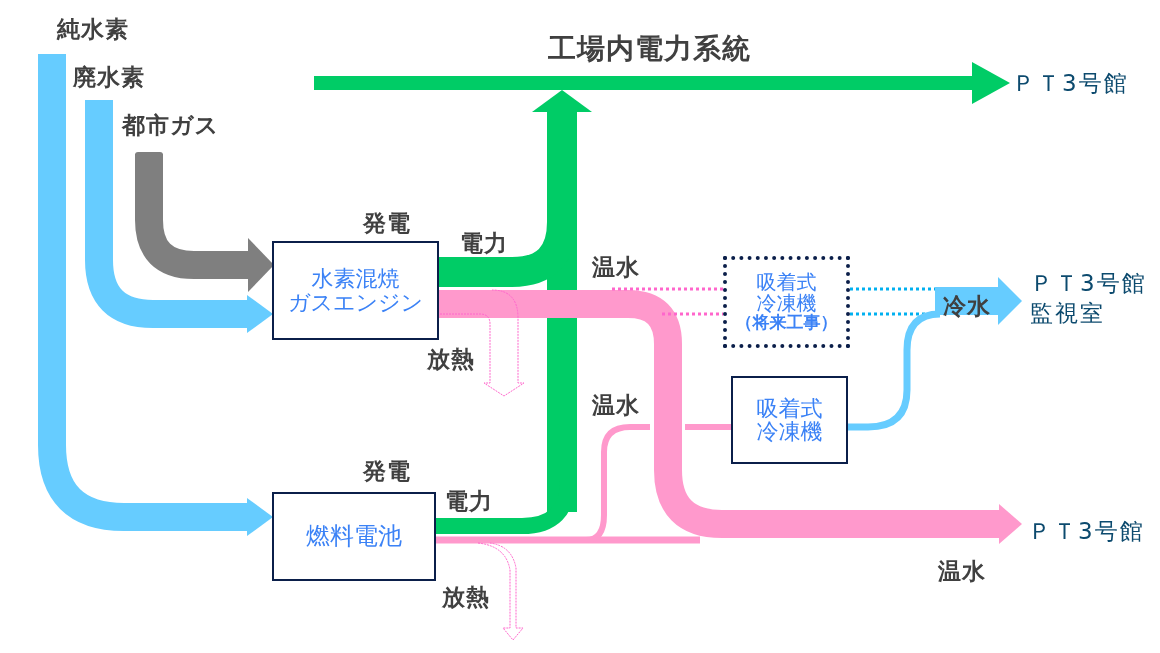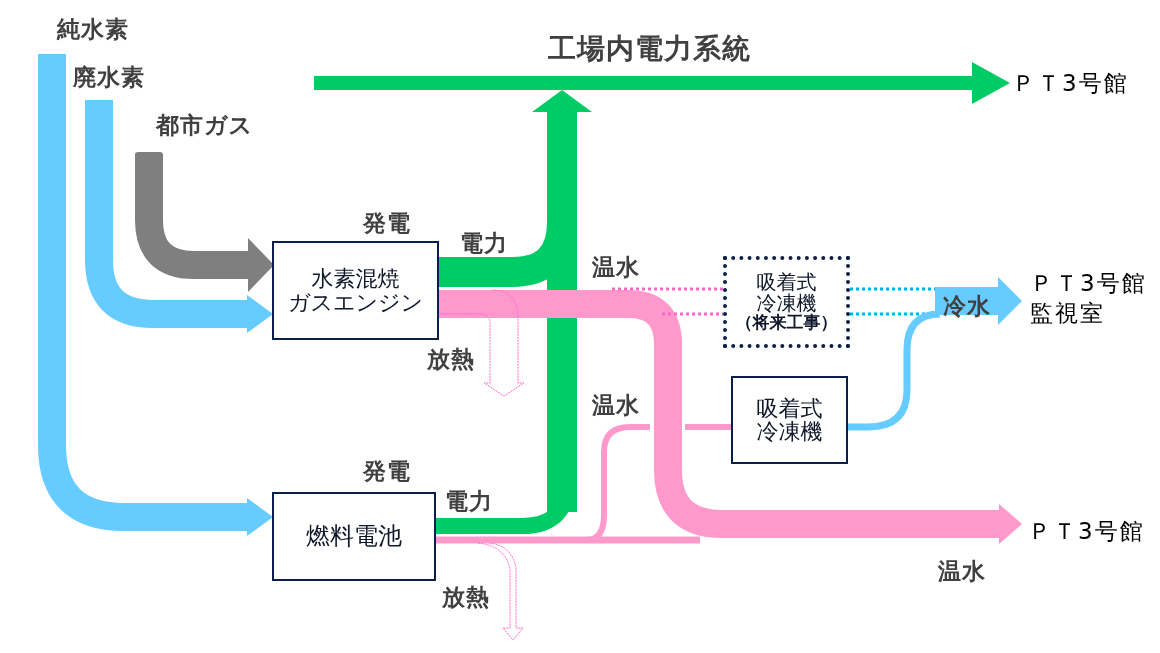--- a/index.html
+++ b/index.html
@@ -2,24 +2,24 @@
 <html><head>
 <meta charset="utf-8">
 <style>
   html, body { margin: 0; padding: 0; background: #ffffff; }
   body { width: 1160px; height: 653px; position: relative; overflow: hidden;
          font-family: "DejaVu Sans", "Liberation Sans", sans-serif; color: #333333; }
   svg.flows { position: absolute; left: 0; top: 0; }
   .lbl { position: absolute; font-size: 23px; font-weight: bold; color: #404040; white-space: nowrap; letter-spacing: 1px; }
   .box { position: absolute; background: #ffffff; border: 2px solid #0b1f4a; box-sizing: border-box;
          display: flex; flex-direction: column; align-items: center; justify-content: center;
-         text-align: center; color: #0f172a; }
+         text-align: center; color: #3b82f6; }
   .box span { display: block; line-height: 1.05; }
   .box.dotted { border: 4px dotted #0b1f4a; }
-  .dest { position: absolute; font-size: 23px; color: #000000; white-space: nowrap; letter-spacing: 2px; }
+  .dest { position: absolute; font-size: 23px; color: #0c4a6e; white-space: nowrap; letter-spacing: 2px; }
 </style>
 </head>
 <body>
 
 <svg class="flows" width="1160" height="653" viewBox="0 0 1160 653">
 
   <path d="M 52 54 L 52 445 Q 52 517 124 517 L 250 517" fill="none" stroke="#66ccff" stroke-width="28"></path>
   <polygon points="247,498 273,517 247,536" fill="#66ccff"></polygon>
 
   <path d="M 99 100 L 99 260 Q 99 314 153 314 L 250 314" fill="none" stroke="#66ccff" stroke-width="28"></path>
@@ -57,21 +57,21 @@
   <polygon points="998,277 1022,301 998,325" fill="#66ccff"></polygon>
   <path d="M 848 427 L 868 427 Q 907 427 907 390 L 907 350 Q 907 314 940 314" fill="none" stroke="#66ccff" stroke-width="7"></path>
 
   <path d="M 440 314 L 480 314 Q 490 314 490 324 L 490 383 L 484 383 L 504 396 L 524 383 L 518 383 L 518 318 Q 518 290 492 290" fill="none" stroke="#ff66cc" stroke-width="1" stroke-dasharray="2,1"></path>
 
   <path d="M 478 543 Q 506 546 510 570 L 510 628 L 503 628 L 513 640 L 523 628 L 516 628 L 516 568 Q 512 546 490 543" fill="none" stroke="#ff66cc" stroke-width="1" stroke-dasharray="2,1"></path>
 </svg>
 
 <div class="lbl" style="left:29px; top:14px;margin-left:28px;">純水素</div>
 <div class="lbl" style="left:73px; top:62px;">廃水素</div>
-<div class="lbl" style="left:122px; top:110px;margin-left:34px;">都市ガス</div>
+<div class="lbl" style="left:122px; top:110px;">都市ガス</div>
 
 <div class="lbl" style="left:548px; top:30px; font-size:28px;">工場内電力系統</div>
 <div class="dest" style="left:1012px; top:68px;">ＰＴ3号館</div>
 
 <div class="lbl" style="left:363px; top:208px;">発電</div>
 <div class="lbl" style="left:460px; top:228px;">電力</div>
 <div class="box" style="left:272px; top:241px; width:167px; height:99px; font-size:22px;">
   <span>水素混焼</span>
   <span>ガスエンジン</span>
 </div>

